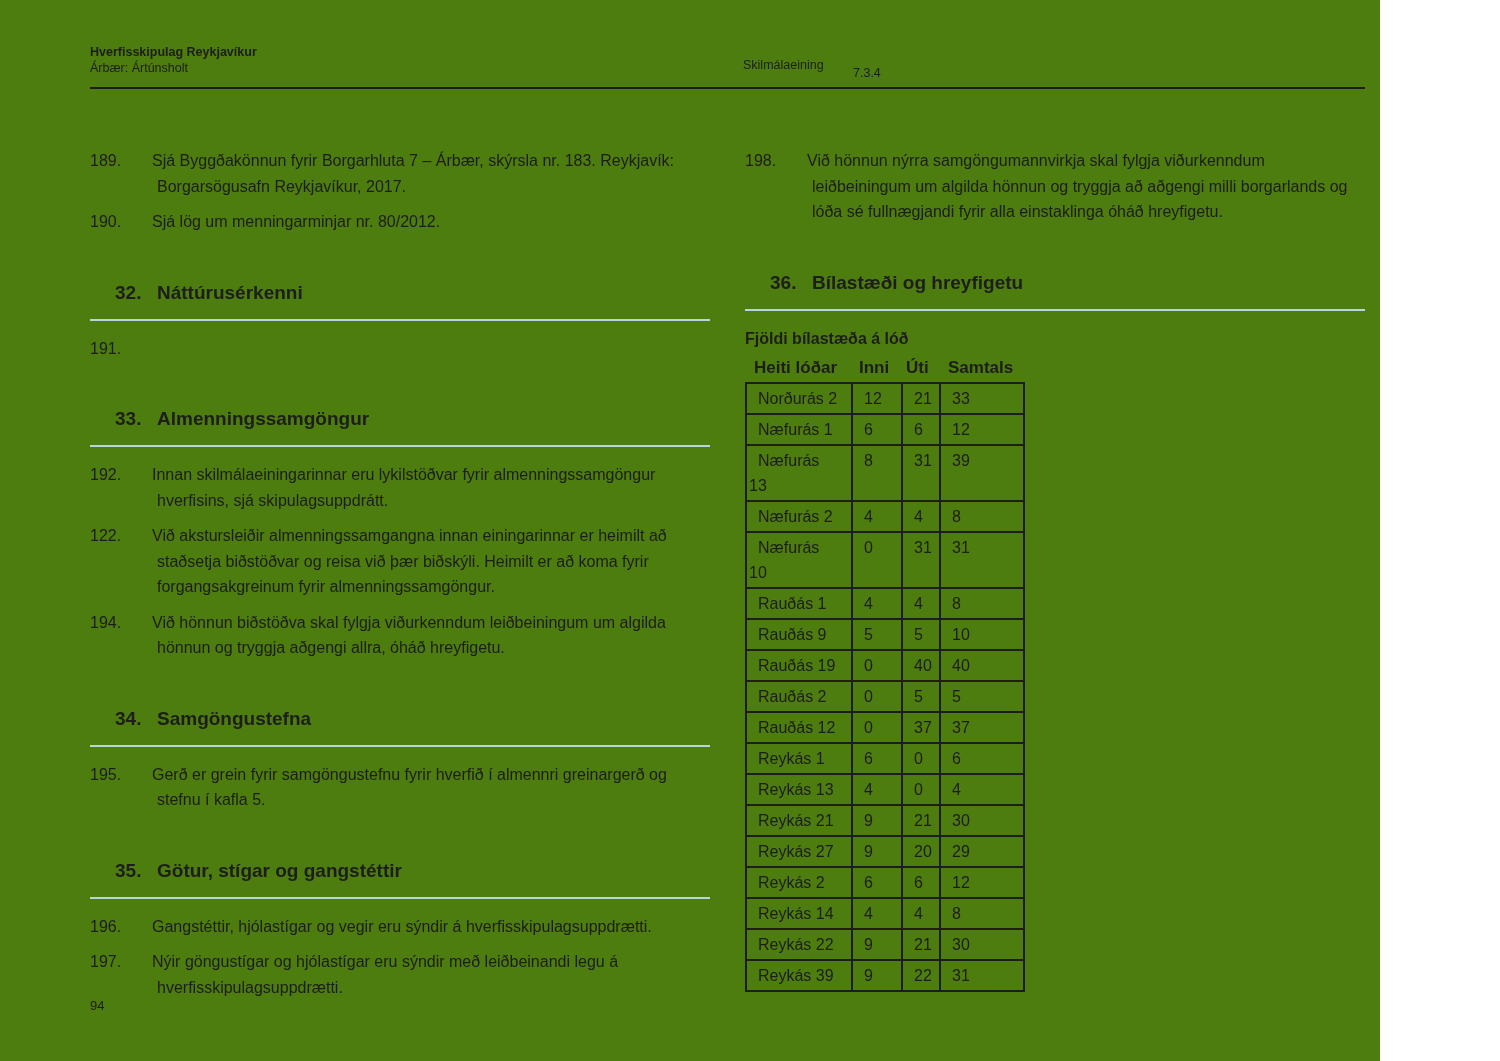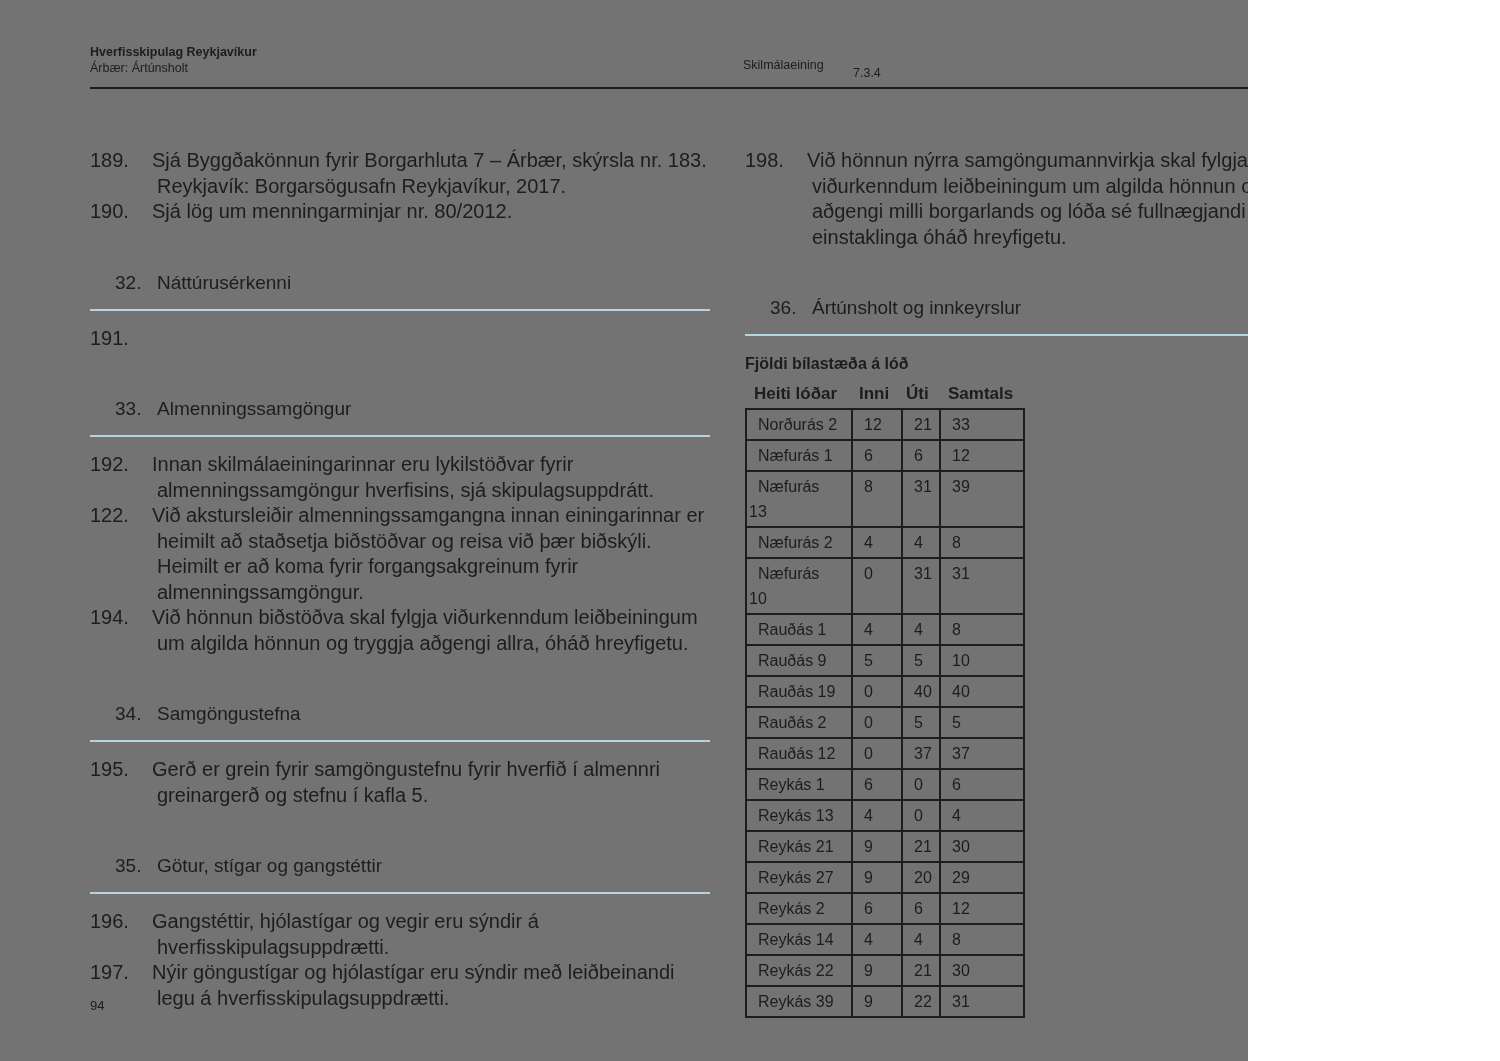--- a/index.html
+++ b/index.html
@@ -1,46 +1,46 @@
 <!DOCTYPE html>
 <html><head>
 <meta charset="utf-8">
 <style>
   html, body { margin: 0; padding: 0; background: #ffffff; }
   .page {
     position: relative;
-    width: 1248px;
+    width: 1380px;
     height: 1061px;
-    background: #737373;
+    background: #4d7c0f;
     font-family: "Liberation Sans", "DejaVu Sans", sans-serif;
     color: #1d1d1b;
     overflow: hidden;
   }
   
   .hdr-left { position: absolute; left: 90px; top: 44px; }
   .hdr-title { font-size: 12.5px; font-weight: bold; line-height: 16px; }
   .hdr-sub   { font-size: 12.5px; line-height: 16px; }
   .hdr-meta  { position: absolute; left: 743px; top: 58px; font-size: 12.5px; text-align: center; }
   .hdr-meta .meta-value { position: absolute; left: 110px; top: 8px; }
   .rule-black {
     position: absolute; left: 90px; top: 87px; width: 1275px;
     border-top: 2px solid #1d1d1b;
   }
   
   .columns { position: absolute; left: 90px; top: 90px; width: 1275px; display: flex; }
   .col-left  { width: 620px; }
   .col-right { width: 620px; margin-left: 35px; }
   .items-top { margin-top: 58px; }
   
-  .num-item { display: flex; font-size: 20px; line-height: 25.5px; }
+  .num-item { display: flex; font-size: 16px; line-height: 25.5px; margin-top: 10px; }
   .num-item .n { width: 62px; flex-shrink: 0; }
   .num-item .t { flex: 1; margin-left: 5px; text-indent: -5px; }
   
   .doc-section { margin-top: 46px; }
-  .sec-head { margin: 0; font-size: 19px; font-weight: normal; line-height: 24px; display: flex; }
+  .sec-head { margin: 0; font-size: 19px; font-weight: bold; line-height: 24px; display: flex; }
   .sec-num  { width: 42px; margin-left: 25px; flex-shrink: 0; }
   .rule-blue { border: none; border-top: 2px solid #b5d6de; margin: 14px 0 15px 0; height: 0; }
   
   .tbl-title    { font-size: 16px; font-weight: bold; line-height: 25.5px; }
   .tbl-subtitle { font-size: 16px; line-height: 25.5px; }
   .tbl-head-row { display: flex; font-size: 17px; font-weight: bold; line-height: 22px; margin: 6px 0 3px 0; }
   .hc0 { width: 106px; padding-left: 9px; box-sizing: border-box; }
   .hc1 { width: 50px;  padding-left: 8px; box-sizing: border-box; }
   .hc2 { width: 38px;  padding-left: 5px; box-sizing: border-box; }
   .hc3 { width: 84px;  padding-left: 9px; box-sizing: border-box; }
@@ -156,21 +156,21 @@
       <div class="items-top" id="right-top">
           <div class="num-item">
             <span class="n">198.</span>
             <span class="t">Við hönnun nýrra samgöngumannvirkja skal fylgja viðurkenndum leiðbeiningum um algilda hönnun og tryggja að aðgengi milli borgarlands og lóða sé fullnægjandi fyrir alla einstaklinga óháð hreyfigetu.</span>
           </div>
         </div>
 
       <section class="doc-section">
         <h2 class="sec-head">
           <span class="sec-num">36.</span>
-          <span class="sec-title">Ártúnsholt og innkeyrslur</span>
+          <span class="sec-title">Bílastæði og hreyfigetu</span>
         </h2>
         <div class="rule-blue"></div>
 
         <div class="tbl-title">Fjöldi bílastæða á lóð</div>
 
         <div class="tbl-head-row">
           <span class="hc0">Heiti lóðar</span>
           <span class="hc1">Inni</span>
           <span class="hc2">Úti</span>
           <span class="hc3">Samtals</span>

